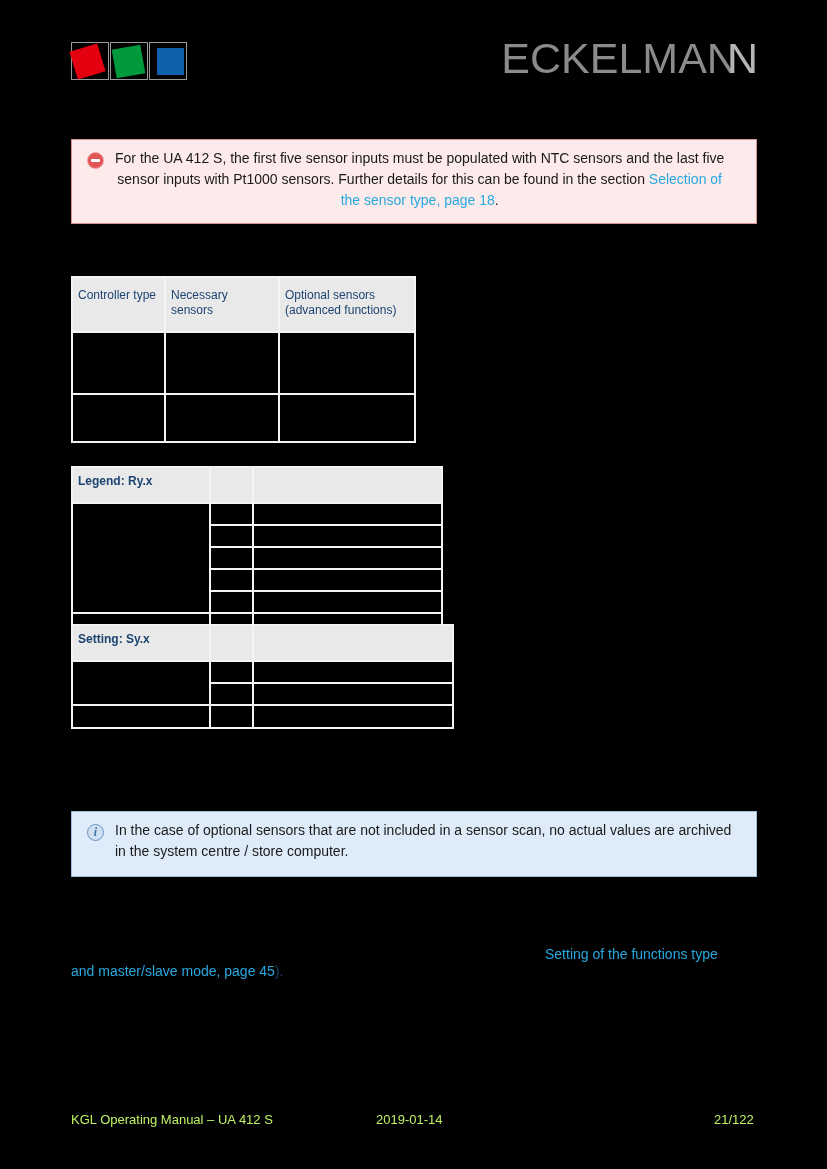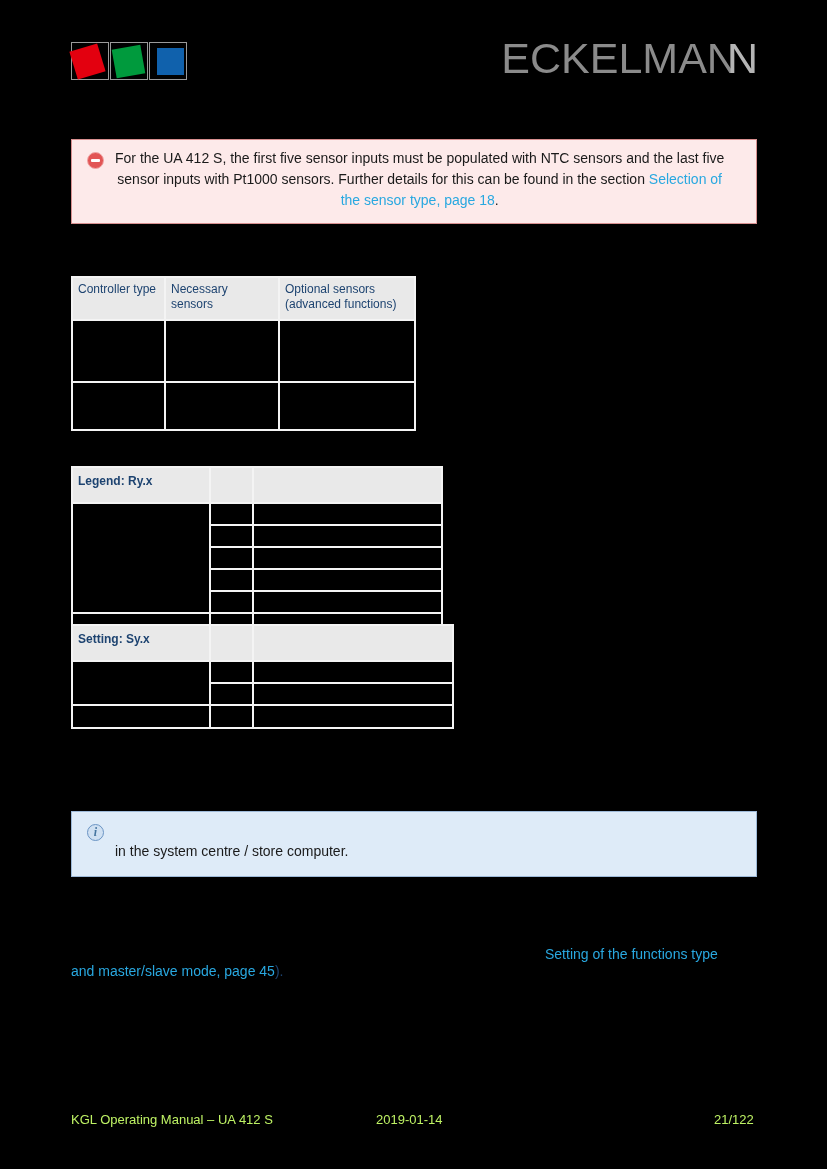--- a/index.html
+++ b/index.html
@@ -39,21 +39,21 @@
   }
   a.doclink{color:#29a8e0;text-decoration:none;cursor:pointer;}
   .navy{color:#1d4370;}
   .darkdot{color:#222;}
 
   
   table.tbl{position:absolute;border-collapse:collapse;table-layout:fixed;}
   table.tbl th,table.tbl td{border:2px solid #f4f4f4;padding:0;}
   table.tbl th{
     background:#e9e9e9;color:#1d4370;font-size:12px;line-height:15px;
-    font-weight:400;text-align:left;vertical-align:top;padding:4px 5px;
+    font-weight:400;text-align:left;vertical-align:top;padding:10px 5px;
   }
   table.tbl th.legend-title{font-weight:700;padding:6px 5px;}
   table.tbl td{background:#000;}
   #sensor-table{left:71px;top:276px;}
   #legend-ry-table{left:71px;top:466px;}
   #legend-sy-table{left:71px;top:624px;}
 
   
   .body-line{position:absolute;font-size:14px;line-height:17px;white-space:nowrap;}
   #link-line-1{left:545px;top:946px;}
@@ -169,21 +169,21 @@
     <td style="height:21px;"></td>
     <td></td>
     <td></td>
   </tr>
 </tbody>
   </table>
 
 <div class="callout blue">
   <div class="badge badge-info">i</div>
   <div class="callout-text">
-    <br>
+    <span>In the case of optional sensors that are not included in a sensor scan, no actual values are archived</span><br>
     <span>in the system centre / store computer.</span>
   </div>
 </div>
 
 <div class="body-line" id="link-line-1">
   <a class="doclink">Setting of the functions type</a>
 </div>
 <div class="body-line" id="link-line-2">
   <a class="doclink">and master/slave mode, page 45</a><span class="navy">).</span>
 </div>

